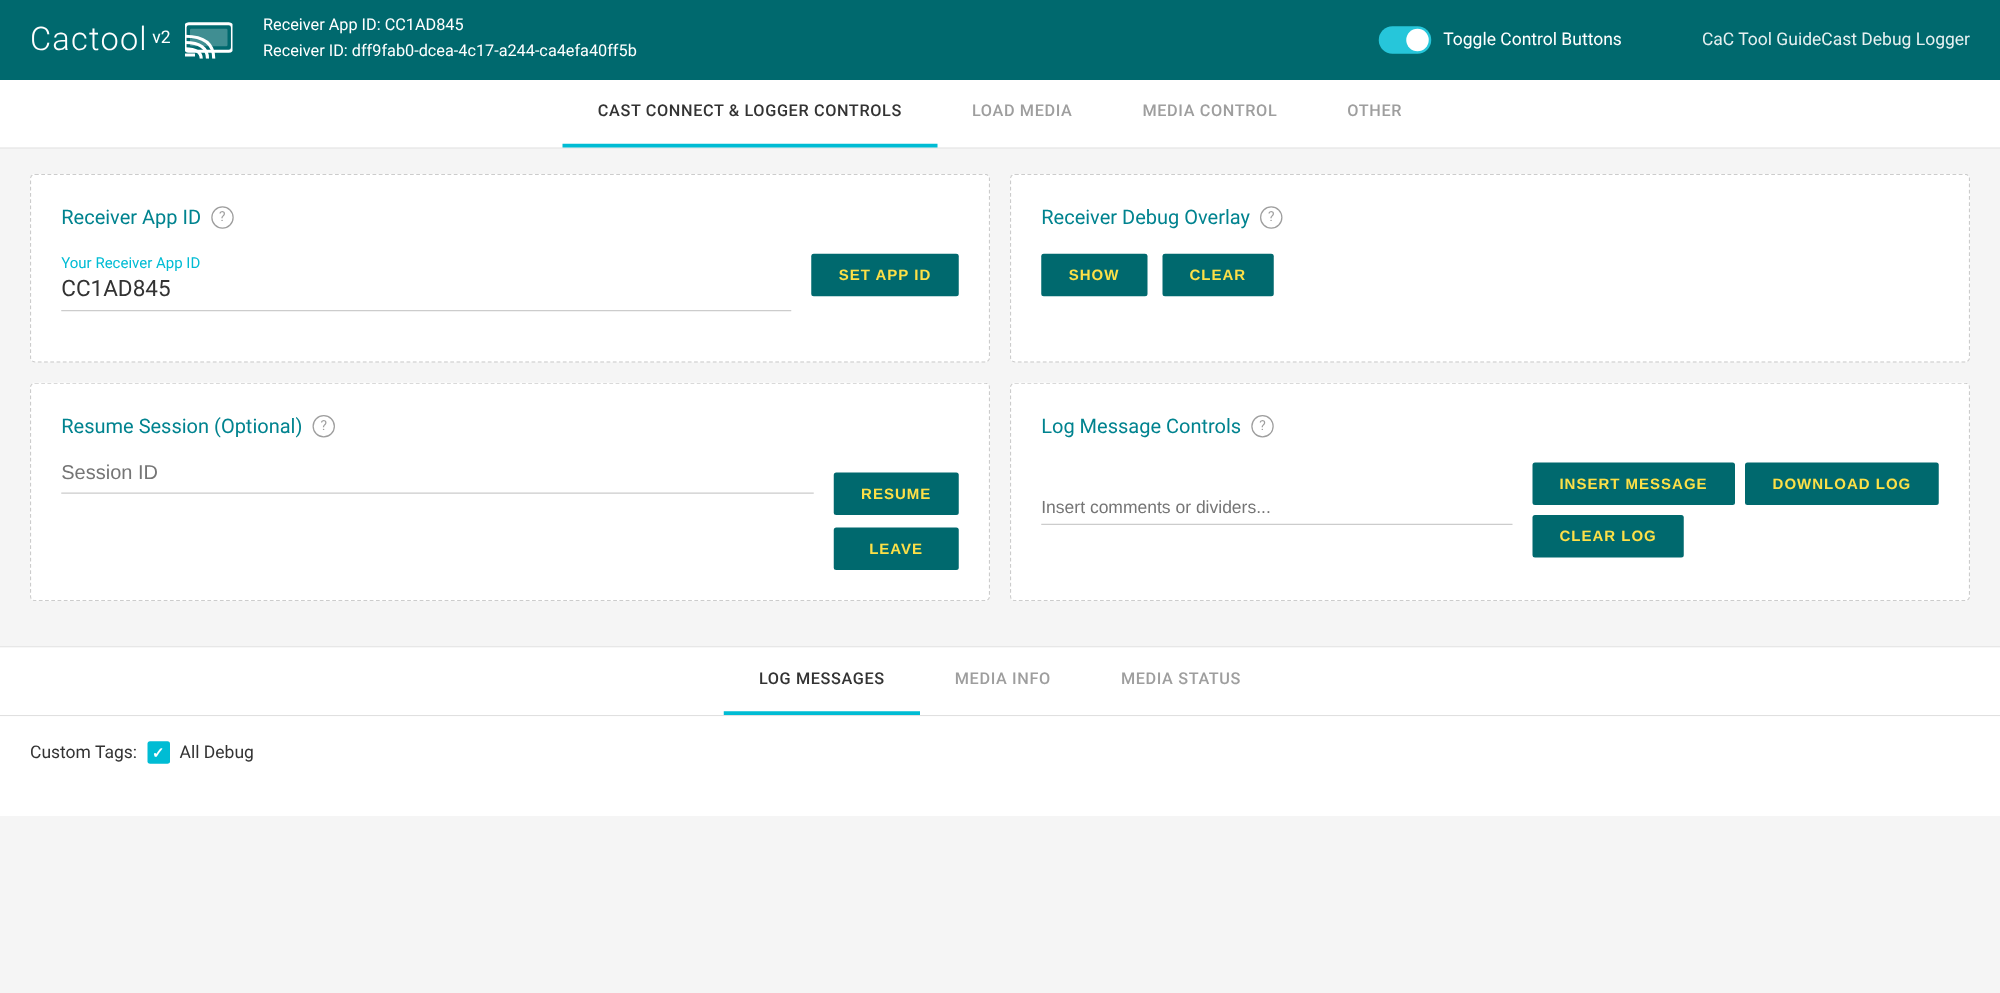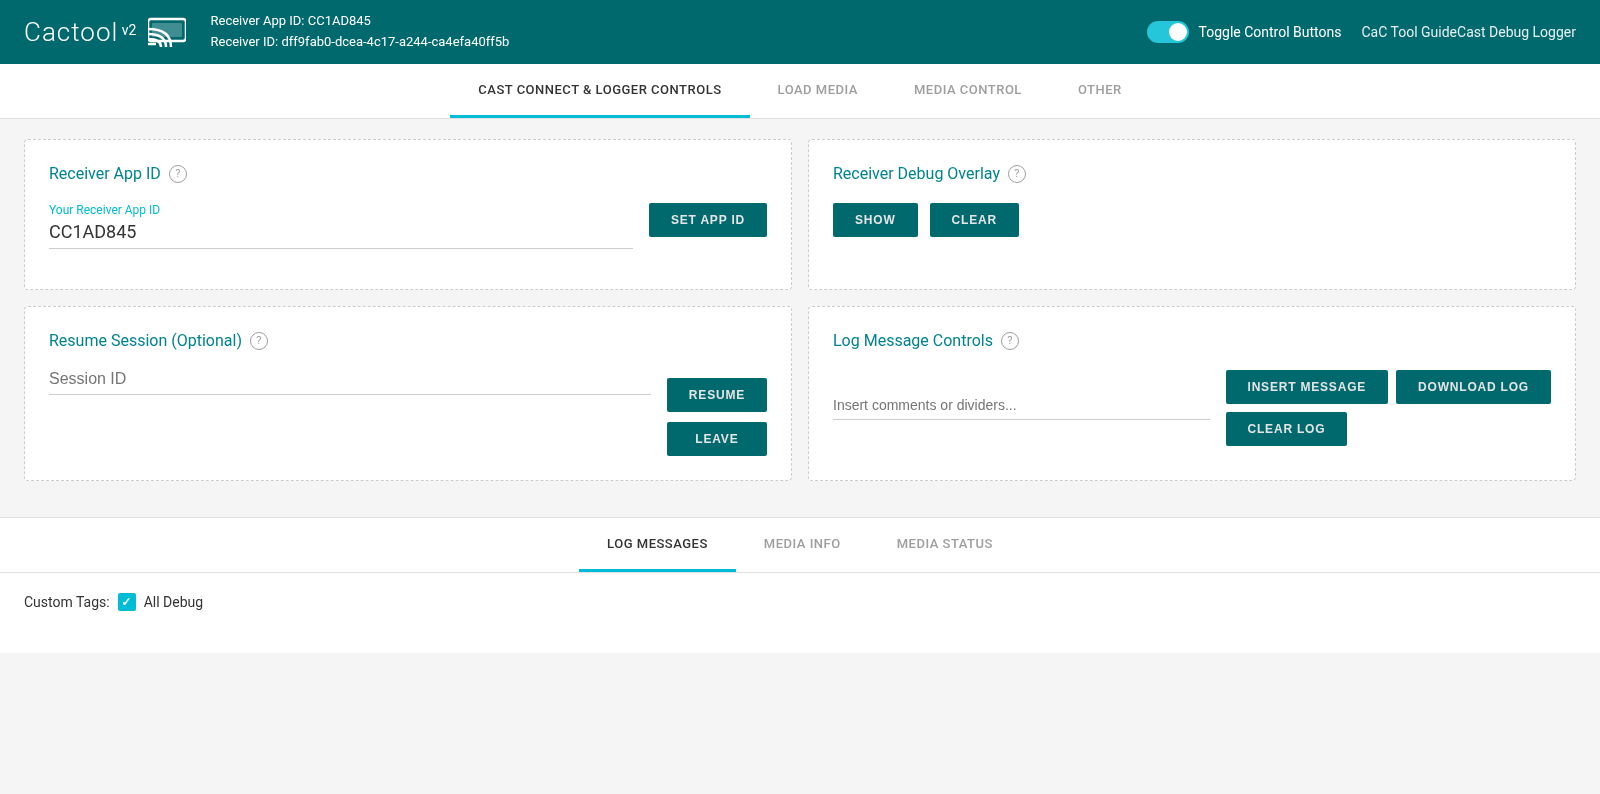--- a/index.html
+++ b/index.html
@@ -39,21 +39,21 @@
       display: flex;
       flex-direction: column;
       font-size: 13px;
       margin-right: auto;
     }
     .header-info span { line-height: 1.6; }
     .toggle-area {
       display: flex;
       align-items: center;
       gap: 10px;
-      margin-right: 20px;
+      margin-right: 64px;
     }
     .toggle-switch {
       width: 42px;
       height: 22px;
       background: #26c6da;
       border-radius: 11px;
       position: relative;
       cursor: pointer;
     }
     .toggle-switch::after {
@@ -152,21 +152,21 @@
     .input-value {
       font-size: 18px;
       color: #333;
       border-bottom: 1px solid #ccc;
       padding-bottom: 6px;
       margin-bottom: 16px;
     }
 
     .btn-teal {
       background: #00696e;
-      color: #e5e5e5;
+      color: #fde047;
       border: none;
       padding: 10px 22px;
       font-size: 12px;
       font-weight: 700;
       letter-spacing: 0.8px;
       text-transform: uppercase;
       cursor: pointer;
       border-radius: 2px;
     }
 

